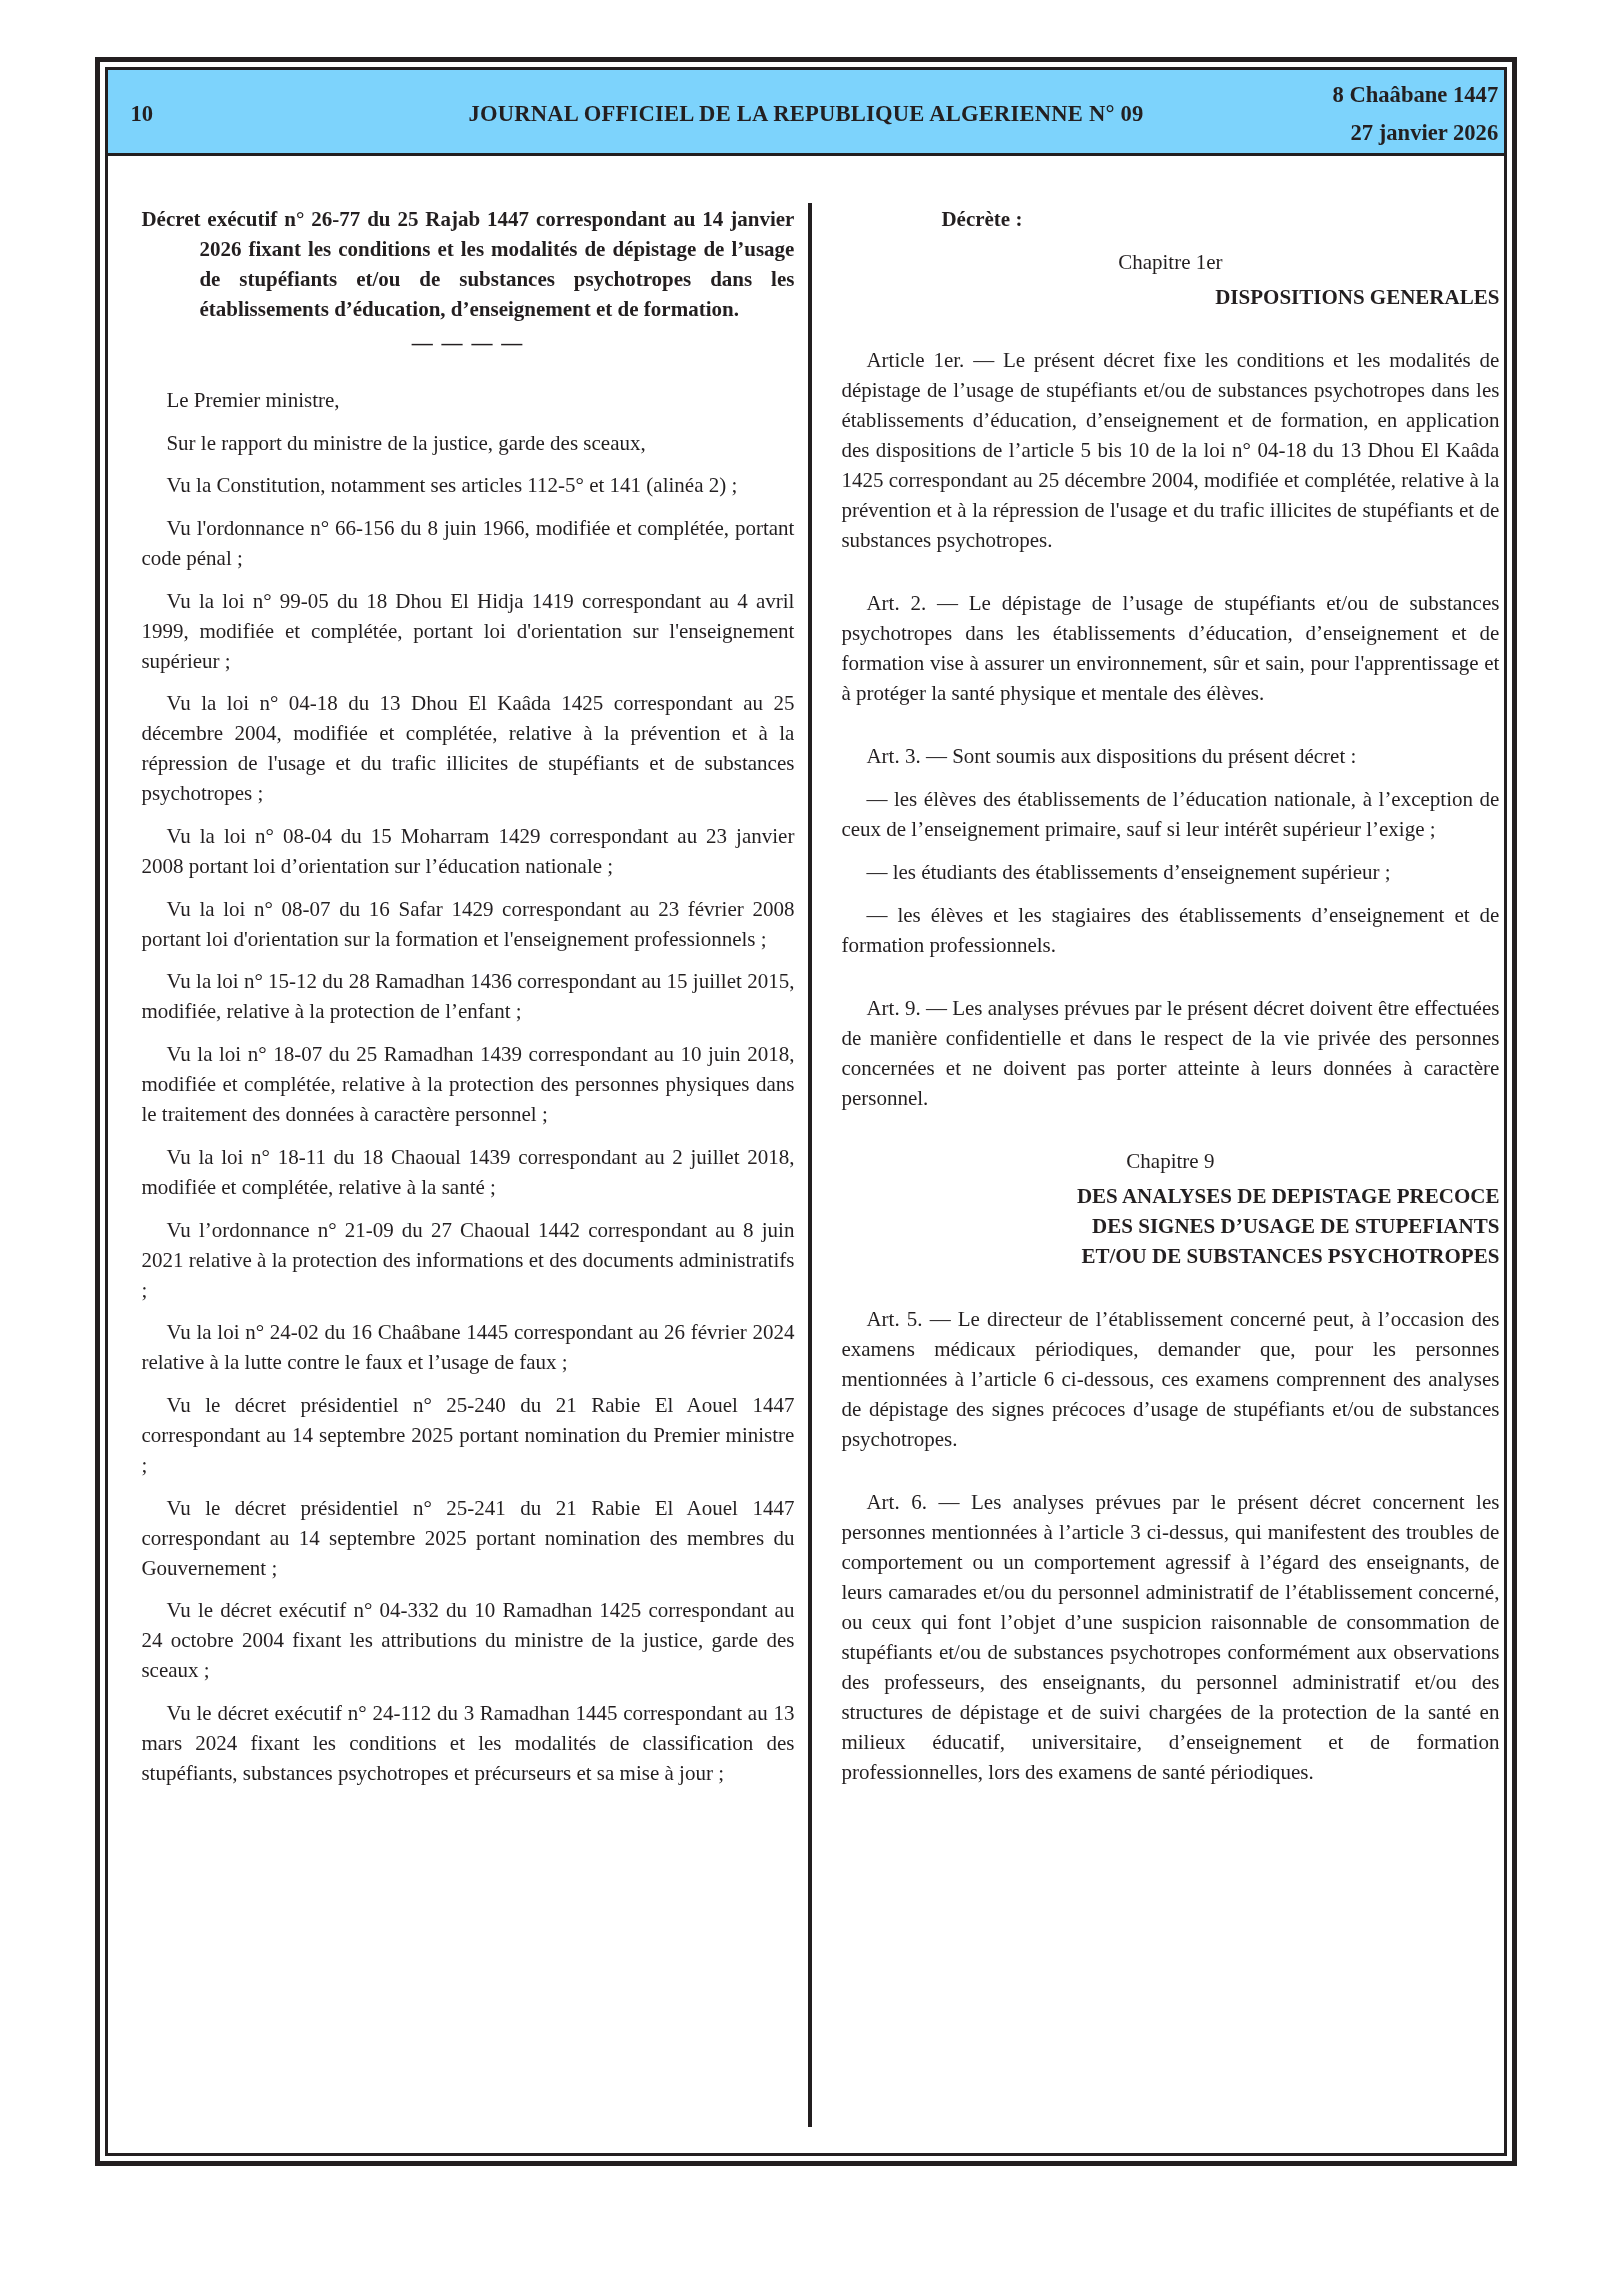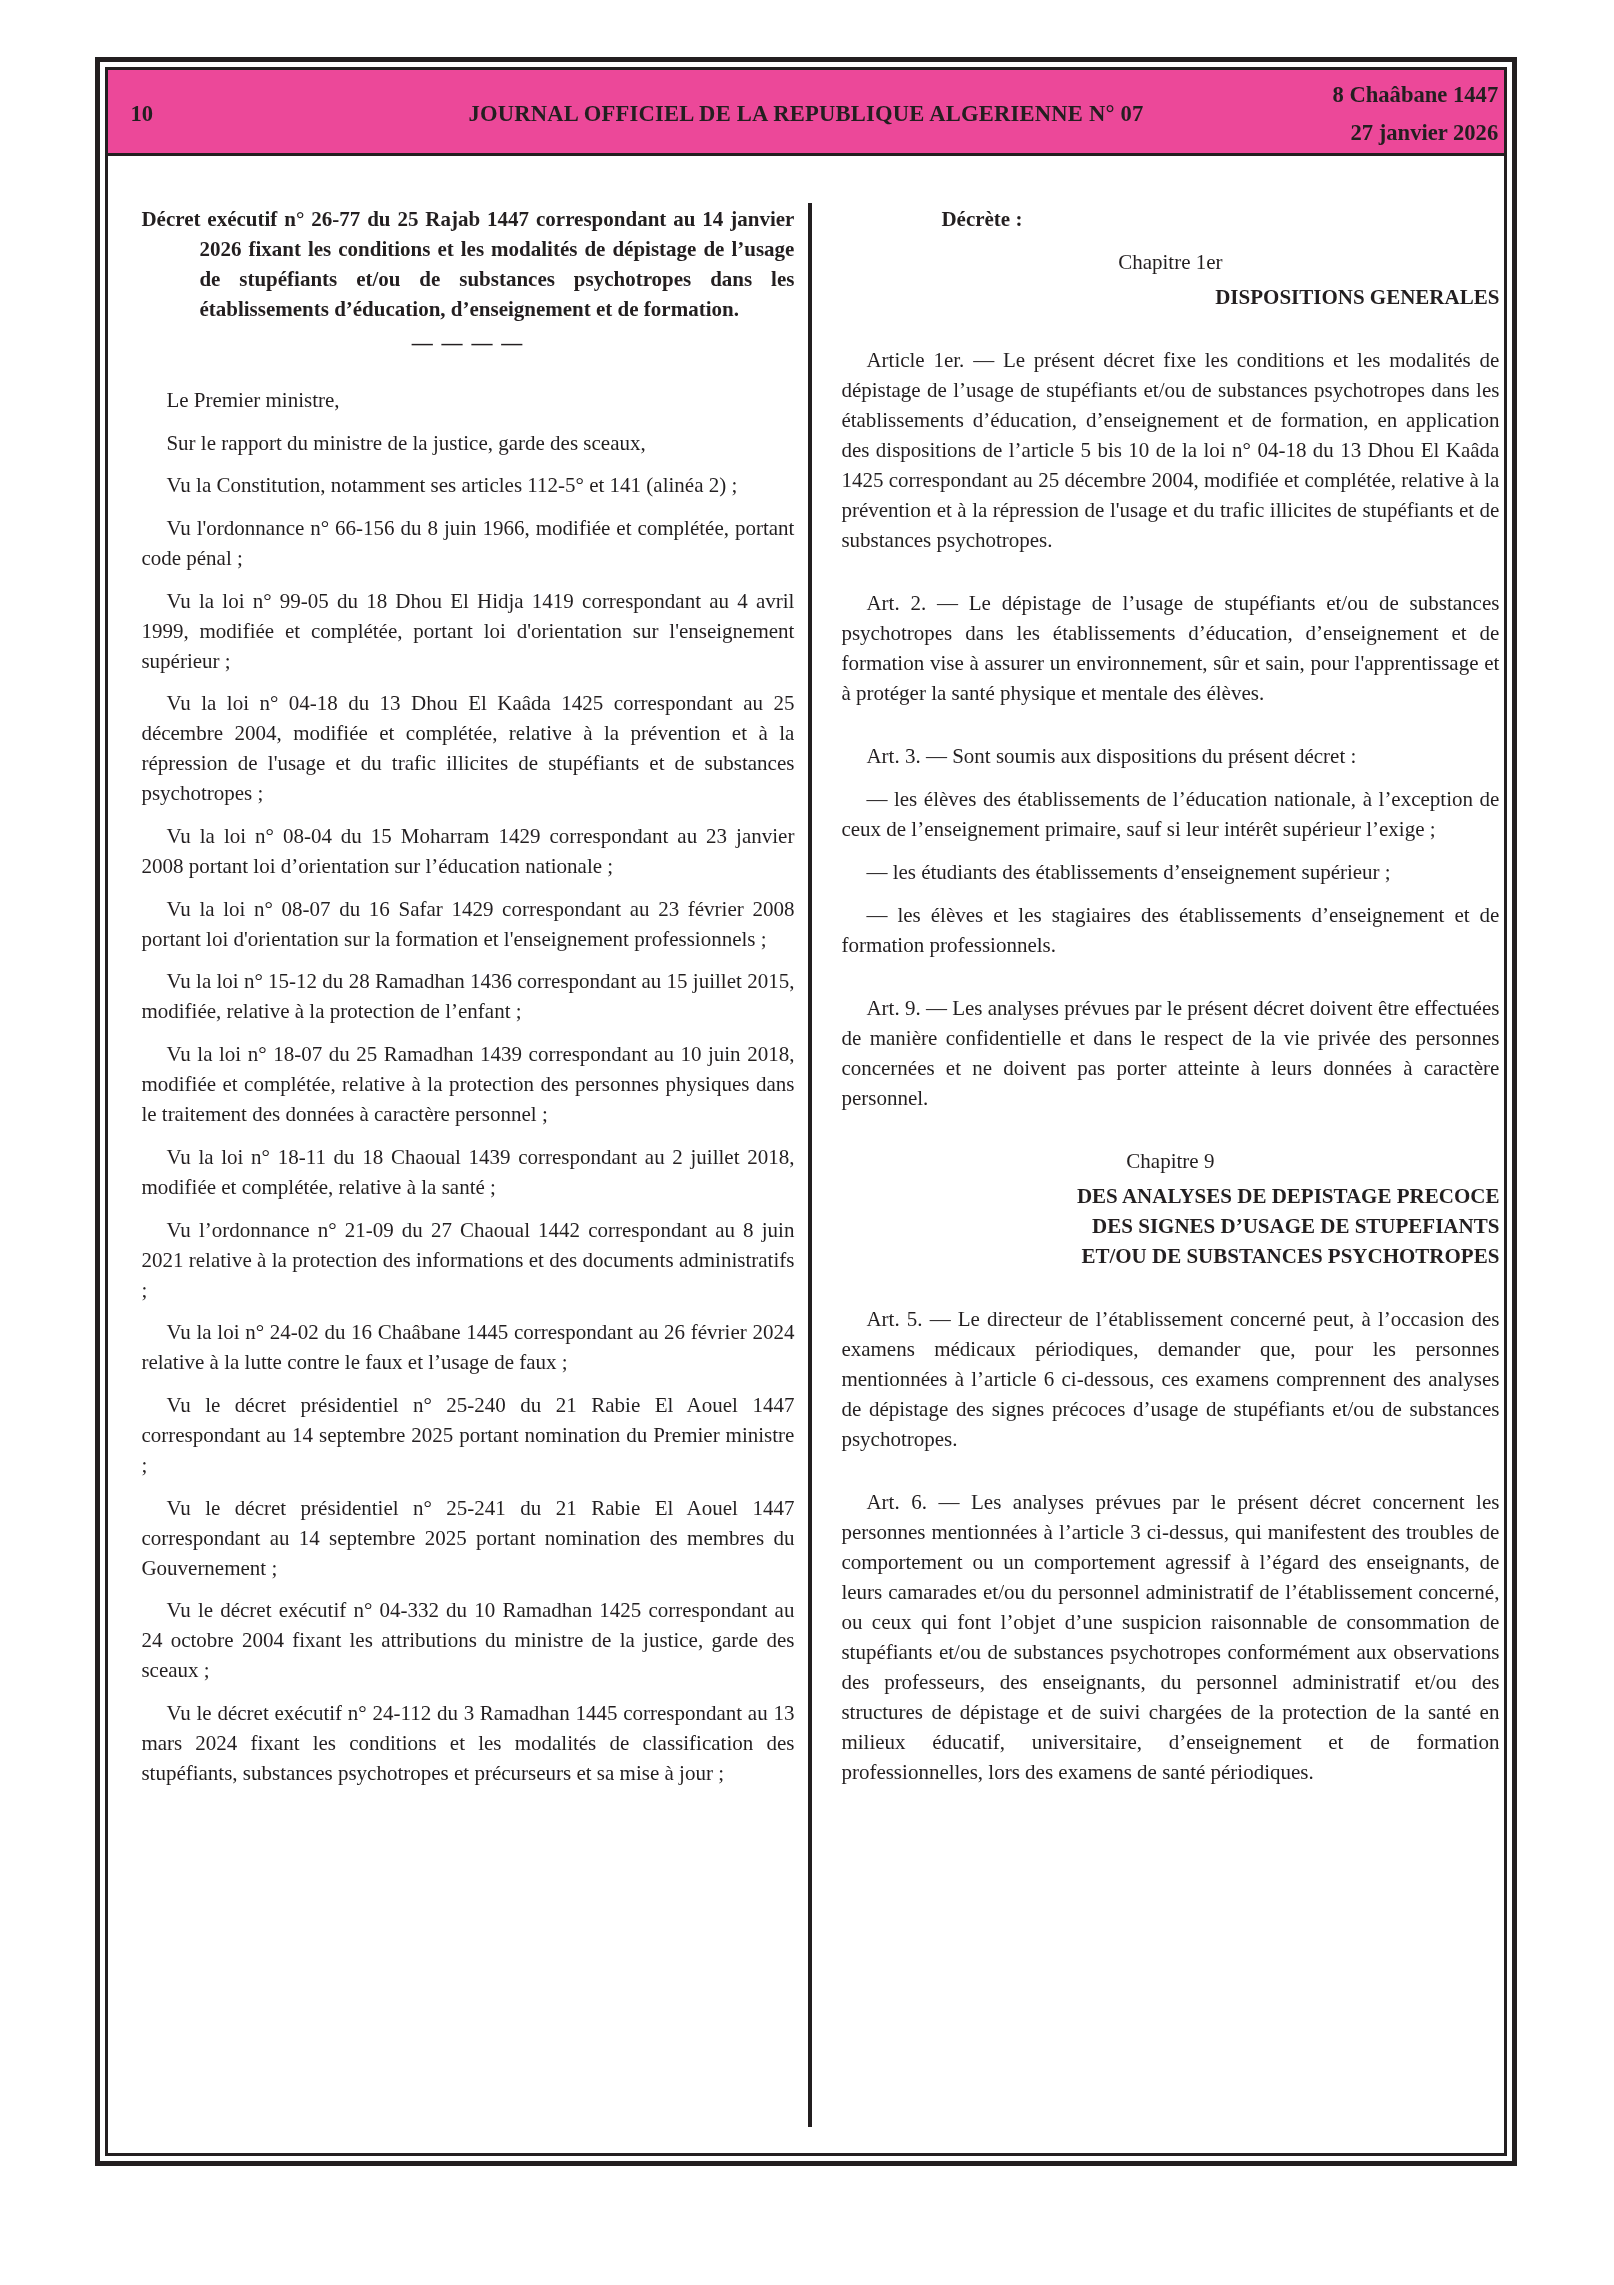--- a/index.html
+++ b/index.html
@@ -7,21 +7,21 @@
   .frame-outer {
     position: absolute; left: 95px; top: 57px; width: 1412px; height: 2099px;
     border: 5.4px solid #231f20; box-sizing: content-box;
   }
   .frame-inner {
     position: absolute; left: 5.4px; top: 5.4px; right: 5.4px; bottom: 5.4px;
     border: 3.6px solid #231f20;
   }
   .header {
     position: absolute; left: 0; right: 0; top: 0; height: 83px;
-    background: #ec4899; border-bottom: 3.6px solid #231f20;
+    background: #7dd3fc; border-bottom: 3.6px solid #231f20;
     font-weight: bold;
   }
   .hdr-page { position: absolute; left: 22px; top: 31px; font-size: 22.6px; }
   .hdr-title { position: absolute; left: 0; right: 0; top: 31px; text-align: center; font-size: 22.6px; letter-spacing: 0.2px; }
   .hdr-date { position: absolute; right: 5.4px; top: 5.4px; text-align: right; font-size: 22.6px; line-height: 38px; }
   .col {
     position: absolute; top: 134px; font-size: 21px; line-height: 30px; text-align: justify;
   }
   .col-left { left: 33px; width: 653px; }
   .col-right { left: 733px; width: 658px; }
@@ -36,21 +36,21 @@
   .art.tight { margin-bottom: 12.7px; }
 </style>
 </head>
 <body>
 
 <div class="frame-outer">
   <div class="frame-inner">
 
     <div class="header">
       <span class="hdr-page">10</span>
-      <div class="hdr-title">JOURNAL OFFICIEL DE LA REPUBLIQUE ALGERIENNE N° 07</div>
+      <div class="hdr-title">JOURNAL OFFICIEL DE LA REPUBLIQUE ALGERIENNE N° 09</div>
       <div class="hdr-date">
         <div>8 Chaâbane 1447</div>
         <div>27 janvier 2026</div>
       </div>
     </div>
 
     <div class="col col-left">
       <p class="title-block">Décret exécutif n° 26-77 du 25 Rajab 1447 correspondant au 14 janvier 2026 fixant les conditions et les modalités de dépistage de l’usage de stupéfiants et/ou de substances psychotropes dans les établissements d’éducation, d’enseignement et de formation.</p>
       <div class="sep">— — — —</div>
       <p>Le Premier ministre,</p>

